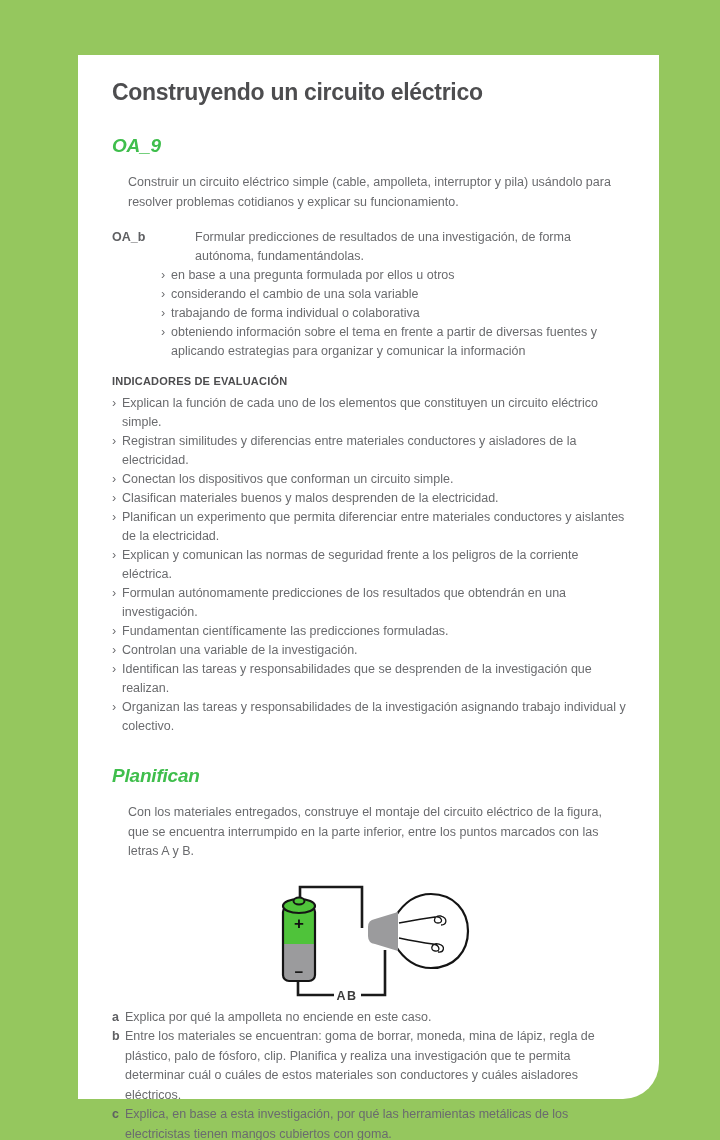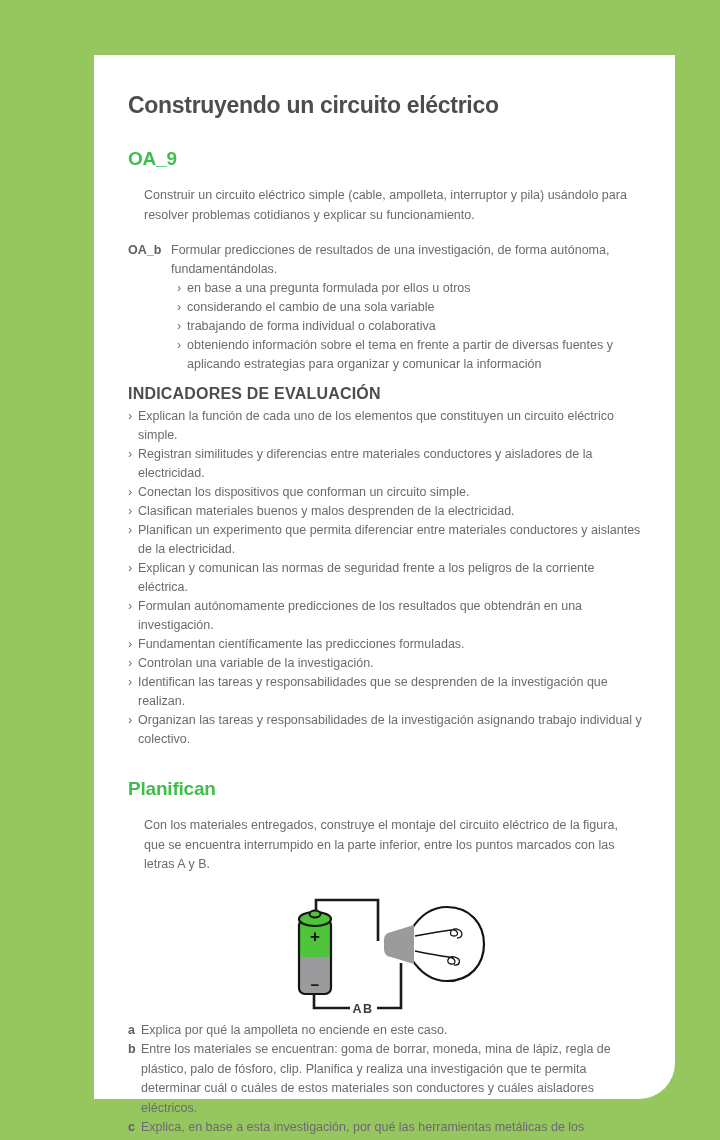--- a/index.html
+++ b/index.html
@@ -3,55 +3,55 @@
 <meta charset="utf-8">
 <style>
   html,body{margin:0;padding:0;}
   body{
     width:720px;height:1140px;
     background:#95C75E;
     font-family:"Liberation Sans","DejaVu Sans",sans-serif;
     position:relative;overflow:hidden;
   }
   .card{
-    position:absolute;left:94px;top:55px;
+    position:absolute;left:78px;top:55px;
     width:581px;height:1044px;
     background:#ffffff;
     border-bottom-right-radius:36px;
     box-sizing:border-box;
-    padding:37px 32px 0 34px;
+    padding:24px 32px 0 34px;
   }
   h1.page-title{
     margin:0;font-size:23px;line-height:27px;font-weight:bold;
     color:#4D4D4F;letter-spacing:-0.3px;
   }
   h2.green-heading{
     margin:29px 0 3px 0;font-size:19px;line-height:22px;font-weight:bold;
-    color:#3FBE4C;letter-spacing:-0.2px;
+    color:#3FBE4C;letter-spacing:-0.2px;font-style:italic;
   }
   p.body-text{
     margin:16px;font-size:12.5px;line-height:19.5px;color:#6A6B6E;
   }
   
   .objectives{margin-top:16px;}
   .obj-row{
     display:grid;grid-template-columns:43px 1fr;
-    font-size:12.5px;line-height:19px;color:#6A6B6E;
+    font-size:12.5px;line-height:19px;color:#6A6B6E;gap:40px;
   }
   .obj-code{font-weight:bold;color:#5F6063;}
   ul.sub-bullets{
     list-style:none;margin:0;padding:0 0 0 49px;
   }
   ul.sub-bullets li{
     display:grid;grid-template-columns:10px 1fr;
     font-size:12.5px;line-height:19px;color:#6A6B6E;
   }
   
   h3.indicators-heading{
-    margin:12px 0 0 0;font-size:16px;line-height:16px;font-weight:bold;
+    margin:12px 0 0 0;font-size:11px;line-height:16px;font-weight:bold;
     color:#4D4D4F;letter-spacing:0.2px;
   }
   ul.indicator-list{
     list-style:none;margin:5px 0 0 0;padding:0;
   }
   ul.indicator-list li{
     display:grid;grid-template-columns:10px 1fr;
     font-size:12.5px;line-height:19px;color:#6A6B6E;
   }
   .marker{color:#6A6B6E;}

